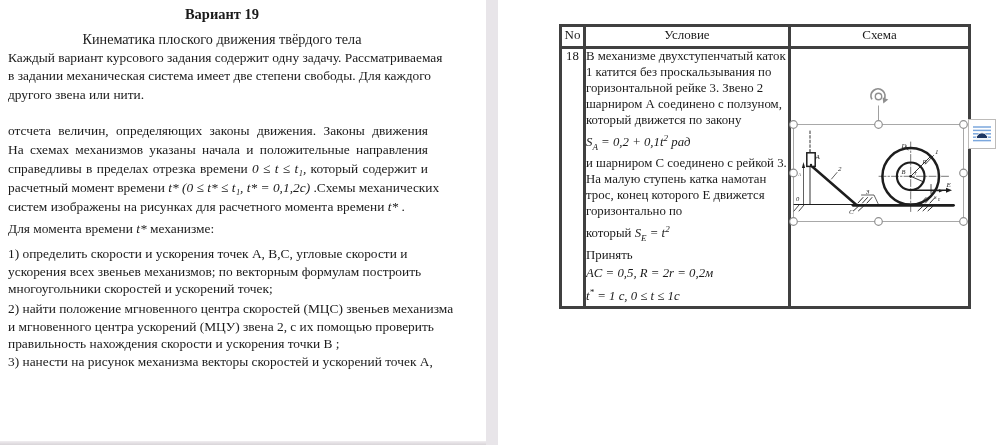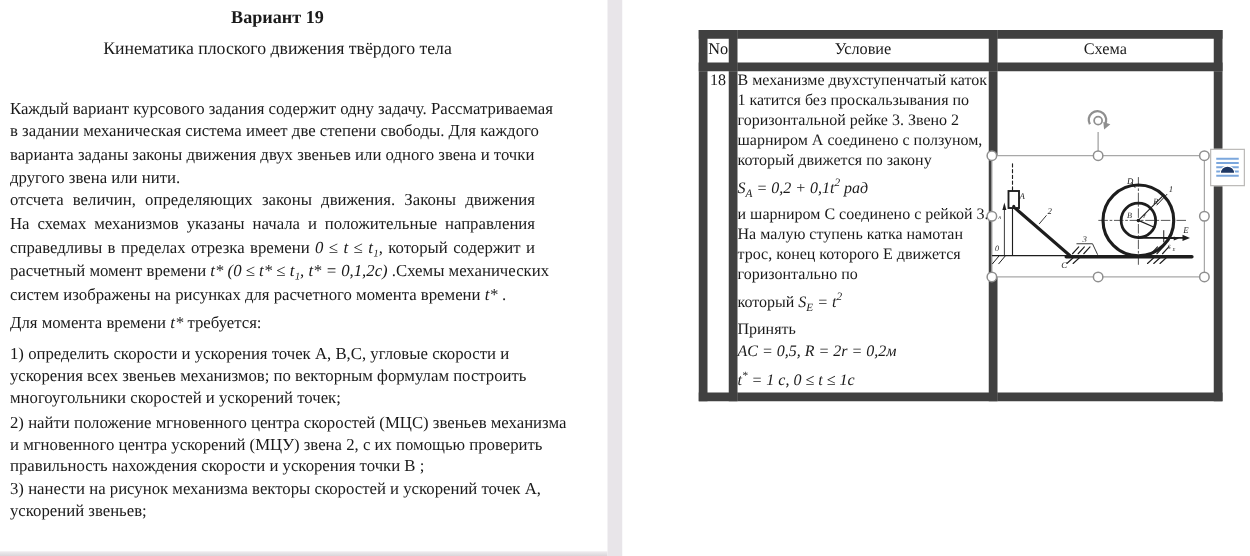--- a/index.html
+++ b/index.html
@@ -8,33 +8,33 @@
   .page-left{position:absolute;left:0;top:0;width:574px;height:441px;background:#fff;}
   .page-left-edge{position:absolute;left:0;top:441px;width:486px;height:4px;
          background:linear-gradient(#f0edf0,#d8d4d8);}
   .page-gap{position:absolute;left:486px;top:0;width:12px;height:445px;background:#e8e5e9;}
   .page-right{position:absolute;left:498px;top:0;width:502px;height:445px;background:#fff;}
 
   .doc-title{position:absolute;left:10px;top:6px;width:424px;text-align:center;
              font-weight:bold;font-size:14.5px;}
   .doc-subtitle{position:absolute;left:10px;top:31px;width:424px;text-align:center;
              font-weight:normal;font-size:14.2px;}
-  .para{position:absolute;left:8px;width:424px;font-size:13.4px;margin-top:29px;}
+  .para{position:absolute;left:8px;width:424px;font-size:13.4px;}
   .para .ln{white-space:nowrap;}
   .p1{top:49px;}  .p1 .ln{line-height:18.4px;}
   .p2{top:121px;} .p2 .ln{line-height:19px;width:420px;text-align:justify;text-align-last:justify;}
   .p2 .ln.last{text-align-last:left;}
   .p3{top:221px;}
   .it1{top:245px;} .it2{top:300px;} .it3{top:353px;}
   .it1 .ln,.it2 .ln,.it3 .ln{line-height:17.5px;}
   .fm{font-style:italic;}
 
   table.task{position:absolute;left:559px;top:24px;border-collapse:collapse;
              table-layout:fixed;font-size:13px;}
-  table.task th,table.task td{border:7px solid #404040;padding:0;vertical-align:top;}
+  table.task th,table.task td{border:3px solid #404040;padding:0;vertical-align:top;}
   table.task th{font-weight:normal;text-align:center;height:19px;font-size:13px;}
   td.no-cell{text-align:center;padding-top:2px;font-size:12.8px;}
   td.cond-cell{padding:3px 4px 0 5px;font-size:12.8px;}
   .cond-ln{line-height:15.9px;white-space:nowrap;}
   .cond-fm{line-height:19px;font-style:italic;}
   .cond-fm sub{font-size:9px;} .cond-fm sup{font-size:9px;}
   td.schema-cell{position:relative;}
 
   svg.diagram{position:absolute;left:784px;top:84px;width:192px;height:148px;}
   .ink{stroke:#1d1d1d;fill:none;}
@@ -49,49 +49,47 @@
 
 <div class="stage">
 
   <div class="page-left">
     <div class="doc-title">Вариант 19</div>
     <div class="doc-subtitle">Кинематика плоского движения твёрдого тела</div>
 
     <div class="para p1">
       <div class="ln">Каждый вариант курсового задания содержит одну задачу. Рассматриваемая</div>
       <div class="ln">в задании механическая система имеет две степени свободы. Для каждого</div>
-      <div class="ln">варианта заданы законы движения двух звеньев или одного звена и точки</div>
       <div class="ln">другого звена или нити.</div>
     </div>
 
     <div class="para p2">
       <div class="ln">отсчета величин, определяющих законы движения. Законы движения</div>
       <div class="ln">На схемах механизмов указаны начала и положительные направления</div>
       <div class="ln"><span>справедливы в пределах отрезка времени </span><span class="fm">0 ≤ t ≤ t₁,</span><span> который содержит и</span></div>
       <div class="ln"><span>расчетный момент времени </span><span class="fm">t* (0 ≤ t* ≤ t₁, t* = 0,1,2с)</span><span> .Схемы механических</span></div>
       <div class="ln last"><span>систем изображены на рисунках для расчетного момента времени </span><span class="fm">t*</span><span> .</span></div>
     </div>
 
     <div class="para p3">
-      <span>Для момента времени </span><span class="fm">t*</span><span> требуется:</span>
+      <span>Для момента времени </span><span class="fm">t*</span><span> механизме:</span>
     </div>
 
     <div class="para it1">
       <div class="ln">1) определить скорости и ускорения точек А, В,С, угловые скорости и</div>
       <div class="ln">ускорения всех звеньев механизмов; по векторным формулам построить</div>
       <div class="ln">многоугольники скоростей и ускорений точек;</div>
     </div>
     <div class="para it2">
       <div class="ln">2) найти положение мгновенного центра скоростей (МЦС) звеньев механизма</div>
       <div class="ln">и мгновенного центра ускорений (МЦУ) звена 2, с их помощью проверить</div>
       <div class="ln">правильность нахождения скорости и ускорения точки В ;</div>
     </div>
     <div class="para it3">
       <div class="ln">3) нанести на рисунок механизма векторы скоростей и ускорений точек А,</div>
-      <div class="ln">ускорений звеньев;</div>
     </div>
   </div>
   <div class="page-left-edge"></div>
 
   <div class="page-gap"></div>
 
   <div class="page-right"></div>
 
   <table class="task">
     <colgroup>

